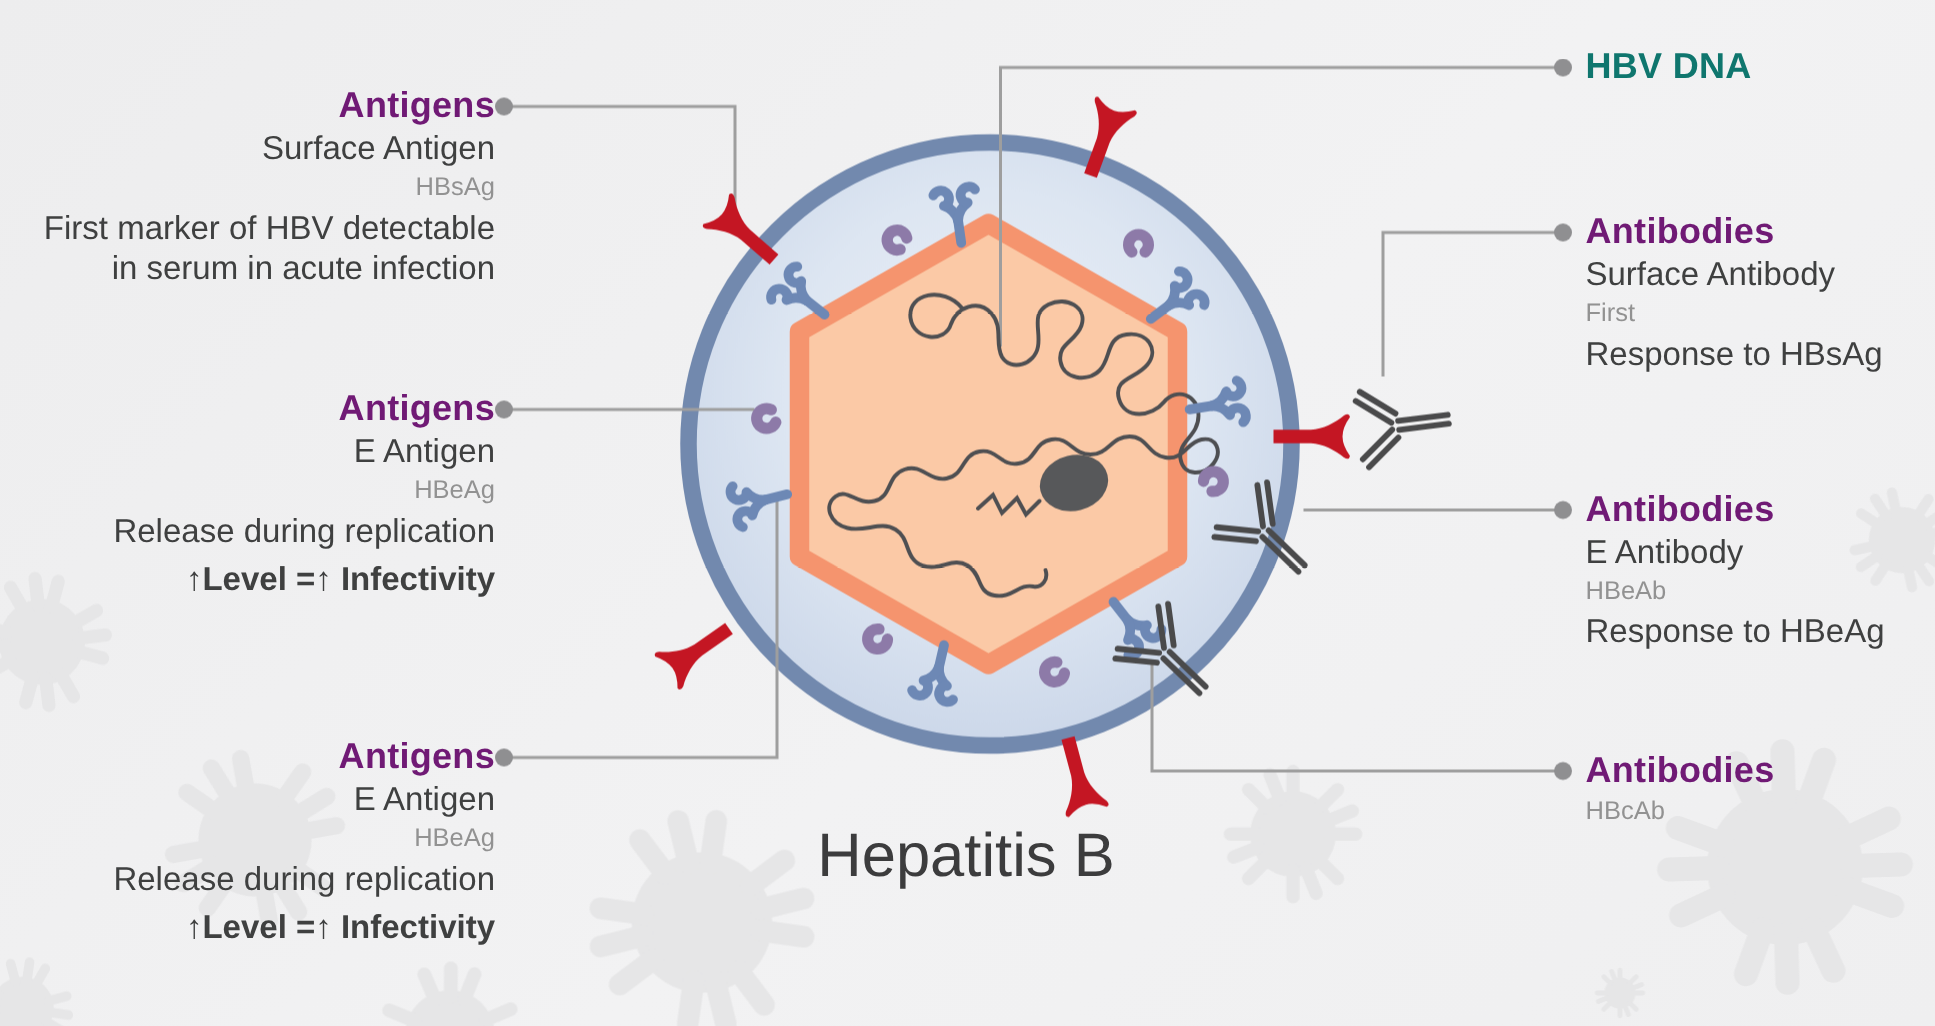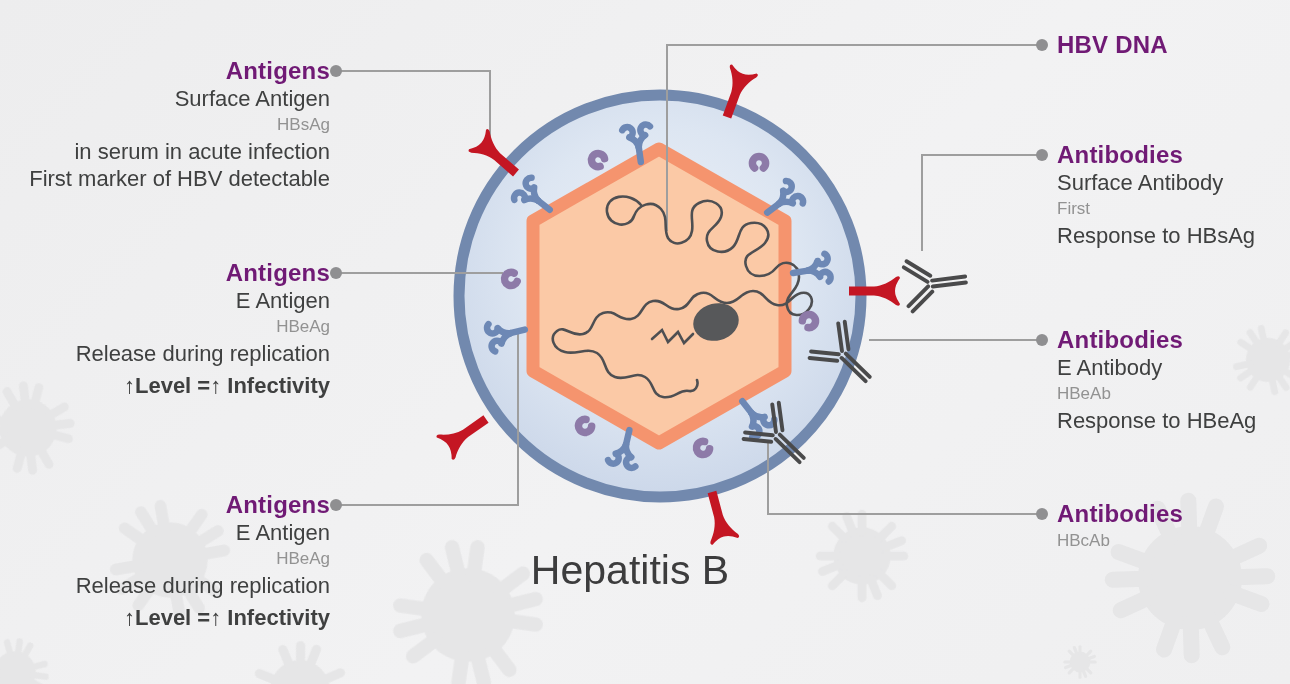--- a/index.html
+++ b/index.html
@@ -7,27 +7,27 @@
     width:1290px;height:684px;position:relative;overflow:hidden;
     background:linear-gradient(135deg,#ededee 0%,#f2f2f3 55%,#efeff0 100%);
     font-family:"Liberation Sans",sans-serif;
   }
   #stage{position:absolute;inset:0;}
   svg#art{position:absolute;left:0;top:0;}
   .lbl{position:absolute;}
   .lbl.left{text-align:right;}
   .lbl.right{text-align:left;}
   .lbl .h{font-weight:bold;font-size:24px;line-height:28px;color:#701a75;letter-spacing:.2px;white-space:nowrap;}
-  .lbl .h.red{color:#701a75;}
+  .lbl .h.red{color:#0f766e;}
   .lbl .nm{font-size:22px;line-height:27px;color:#3f4040;white-space:nowrap;}
   .lbl .ab{font-size:17px;line-height:26px;color:#929292;white-space:nowrap;}
   .lbl .ds{font-size:22px;line-height:27px;color:#3f4040;white-space:nowrap;}
   .lbl .lv{margin-top:5px;font-weight:bold;}
   #title{
-    position:absolute;left:630px;top:548px;transform:translateX(-50%);
+    position:absolute;left:644px;top:548px;transform:translateX(-50%);
     font-size:41px;line-height:44px;color:#3c3c3d;white-space:nowrap;
   }
 </style>
 </head>
 <body>
 
 <div id="stage">
 
 <svg id="art" width="1290" height="684" viewBox="0 0 1290 684">
   <defs>
@@ -181,22 +181,22 @@
     <circle class="dot" cx="1042" cy="155" r="6"></circle>
     <circle class="dot" cx="1042" cy="340" r="6"></circle>
     <circle class="dot" cx="1042" cy="514" r="6"></circle>
   </g>
 </svg>
 
 <div class="lbl left" style="top:57px; right:960px;">
   <div class="h">Antigens</div>
   <div class="nm">Surface Antigen</div>
   <div class="ab">HBsAg</div>
+  <div class="ds">First marker of HBV detectable</div>
   <div class="ds">in serum in acute infection</div>
-  <div class="ds">First marker of HBV detectable</div>
 </div>
 
 <div class="lbl left" style="top:259px; right:960px;">
   <div class="h">Antigens</div>
   <div class="nm">E Antigen</div>
   <div class="ab">HBeAg</div>
   <div class="ds">Release during replication</div>
   <div class="ds lv">↑Level =↑ Infectivity</div>
 </div>
 

